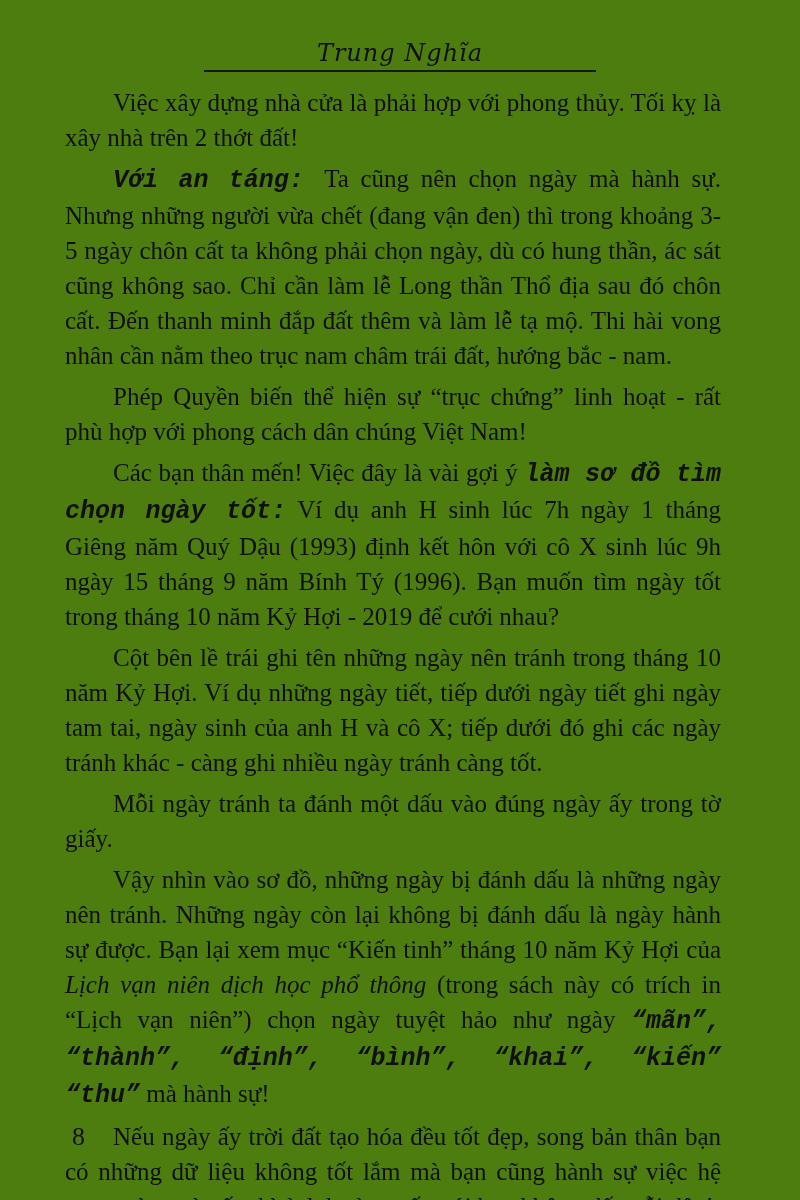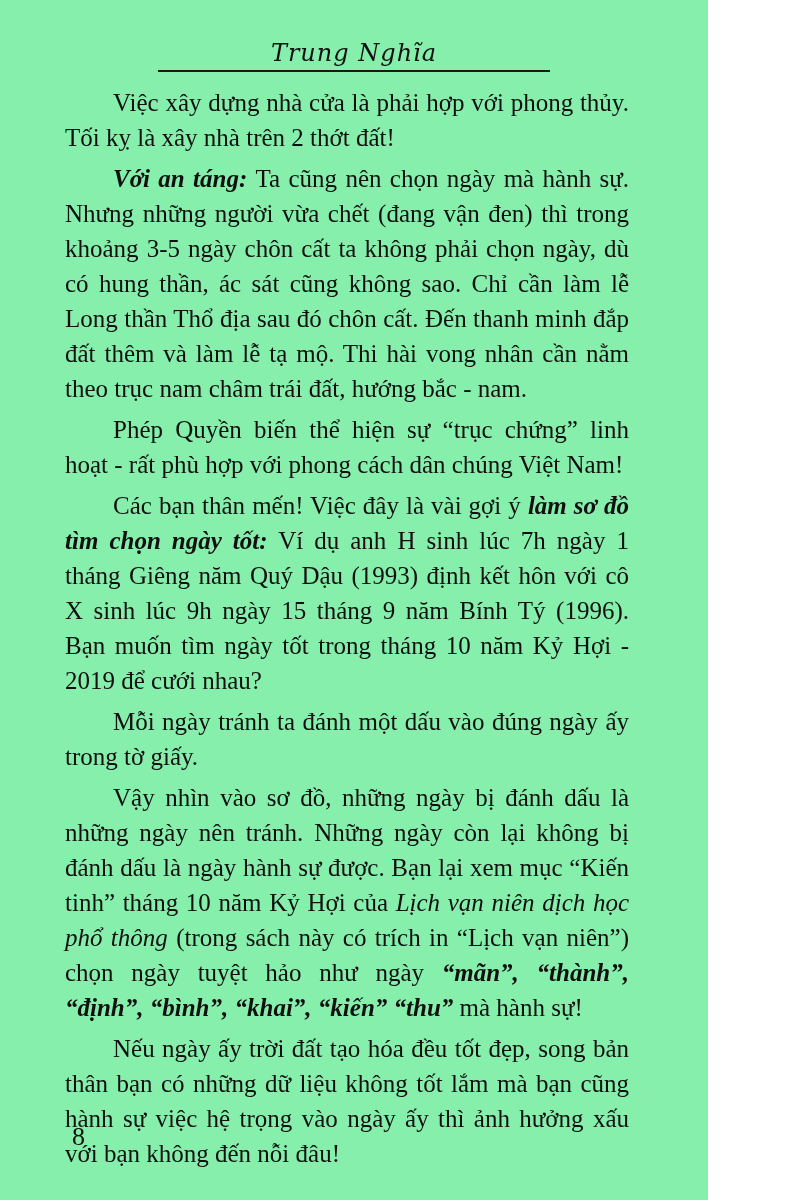--- a/index.html
+++ b/index.html
@@ -2,23 +2,23 @@
 <html><head>
 <meta charset="utf-8">
 <style>
   html, body {
     margin: 0;
     padding: 0;
     background: #ffffff;
   }
   .page {
     position: relative;
-    width: 708px;
+    width: 800px;
     height: 1200px;
-    background: #86efac;
+    background: #4d7c0f;
     color: #101010;
     font-family: "Liberation Serif", serif;
     overflow: hidden;
   }
   .page-header {
     padding-top: 40px;
     text-align: center;
   }
   .header-title {
     display: inline-block;
@@ -38,21 +38,21 @@
     margin: 13px 63px 0 65px;
     font-size: 25px;
     line-height: 35px;
     text-align: justify;
   }
   .para {
     margin: 0 16px 6px 0;
     text-indent: 48px;
   }
   .run-n { font-style: normal; font-weight: normal; }
-  .run-bi { font-style: italic; font-weight: bold; }
+  .run-bi { font-style: italic; font-weight: bold; font-family: Liberation Mono, monospace; }
   .run-i { font-style: italic; font-weight: normal; }
   .page-number {
     position: absolute;
     left: 72px;
     bottom: 48px;
     font-size: 26px;
   }
 </style>
 </head>
 <body>
@@ -62,19 +62,20 @@
     <span class="header-title">Trung Nghĩa</span>
     <div class="header-rule"></div>
   </div>
 
   <div class="body-text">
 
   <p class="para"><span class="run-n">Việc xây dựng nhà cửa là phải hợp với phong thủy. Tối kỵ là xây nhà trên 2 thớt đất!</span></p>
       <p class="para"><span class="run-bi">Với an táng: </span><span class="run-n">Ta cũng nên chọn ngày mà hành sự. Nhưng những người vừa chết (đang vận đen) thì trong khoảng 3-5 ngày chôn cất ta không phải chọn ngày, dù có hung thần, ác sát cũng không sao. Chỉ cần làm lễ Long thần Thổ địa sau đó chôn cất. Đến thanh minh đắp đất thêm và làm lễ tạ mộ. Thi hài vong nhân cần nằm theo trục nam châm trái đất, hướng bắc - nam.</span></p>
       <p class="para"><span class="run-n">Phép Quyền biến thể hiện sự “trục chứng” linh hoạt - rất phù hợp với phong cách dân chúng Việt Nam!</span></p>
       <p class="para"><span class="run-n">Các bạn thân mến! Việc đây là vài gợi ý </span><span class="run-bi">làm sơ đồ tìm chọn ngày tốt:</span><span class="run-n"> Ví dụ anh H sinh lúc 7h ngày 1 tháng Giêng năm Quý Dậu (1993) định kết hôn với cô X sinh lúc 9h ngày 15 tháng 9 năm Bính Tý (1996). Bạn muốn tìm ngày tốt trong tháng 10 năm Kỷ Hợi  - 2019 để cưới nhau?</span></p>
+      <p class="para"><span class="run-n">Cột bên lề trái ghi tên những ngày nên tránh trong tháng 10 năm Kỷ Hợi. Ví dụ những ngày tiết, tiếp dưới ngày tiết ghi ngày tam tai, ngày sinh của anh H và cô X; tiếp dưới đó ghi các ngày tránh khác - càng ghi nhiều ngày tránh càng tốt.</span></p>
       <p class="para"><span class="run-n">Mỗi ngày tránh ta đánh một dấu vào đúng ngày ấy trong tờ giấy.</span></p>
       <p class="para"><span class="run-n">Vậy nhìn vào sơ đồ, những ngày bị đánh dấu là những ngày nên tránh. Những ngày còn lại không bị đánh dấu là ngày hành sự được. Bạn lại xem mục “Kiến tinh” tháng 10 năm Kỷ Hợi của </span><span class="run-i">Lịch vạn niên dịch học phổ thông</span><span class="run-n"> (trong sách này có trích in “Lịch vạn niên”) chọn ngày tuyệt hảo như ngày </span><span class="run-bi">“mãn”, “thành”, “định”, “bình”, “khai”, “kiến” “thu”</span><span class="run-n"> mà hành sự!</span></p>
       <p class="para"><span class="run-n">Nếu ngày ấy trời đất tạo hóa đều tốt đẹp, song bản thân bạn có những dữ liệu không tốt lắm mà bạn cũng hành sự việc hệ trọng vào ngày ấy thì ảnh hưởng xấu với bạn không đến nỗi đâu!</span></p>
     </div>
 
   <div class="page-number">8</div>
 </div>
 
 </body></html>

